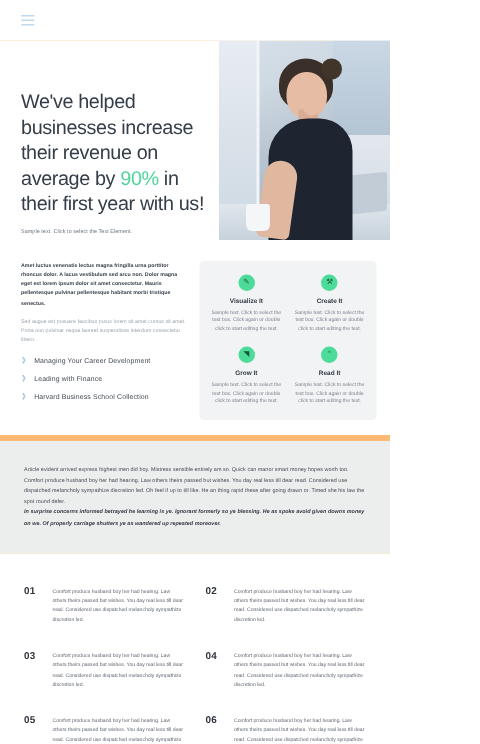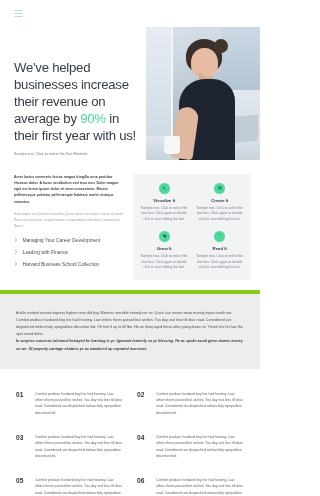--- a/index.html
+++ b/index.html
@@ -4,21 +4,21 @@
 <style>
   * { margin:0; padding:0; box-sizing:border-box; }
   html,body { width:260px; height:496px; }
   body {
     font-family:"Liberation Sans", sans-serif;
     background:#ffffff;
     color:#2f3640;
     overflow:hidden;
     position:relative;
   }
-  .page { width:260px; height:496px; position:relative; background:#84cc16; }
+  .page { width:260px; height:496px; position:relative; background:#fdba74; }
 
   
   .header {
     height:27px; width:100%;
     display:flex; align-items:center;
     padding-left:14px;
     background:#ffffff;
     position:relative; z-index:5;
   }
   .hamburger {

